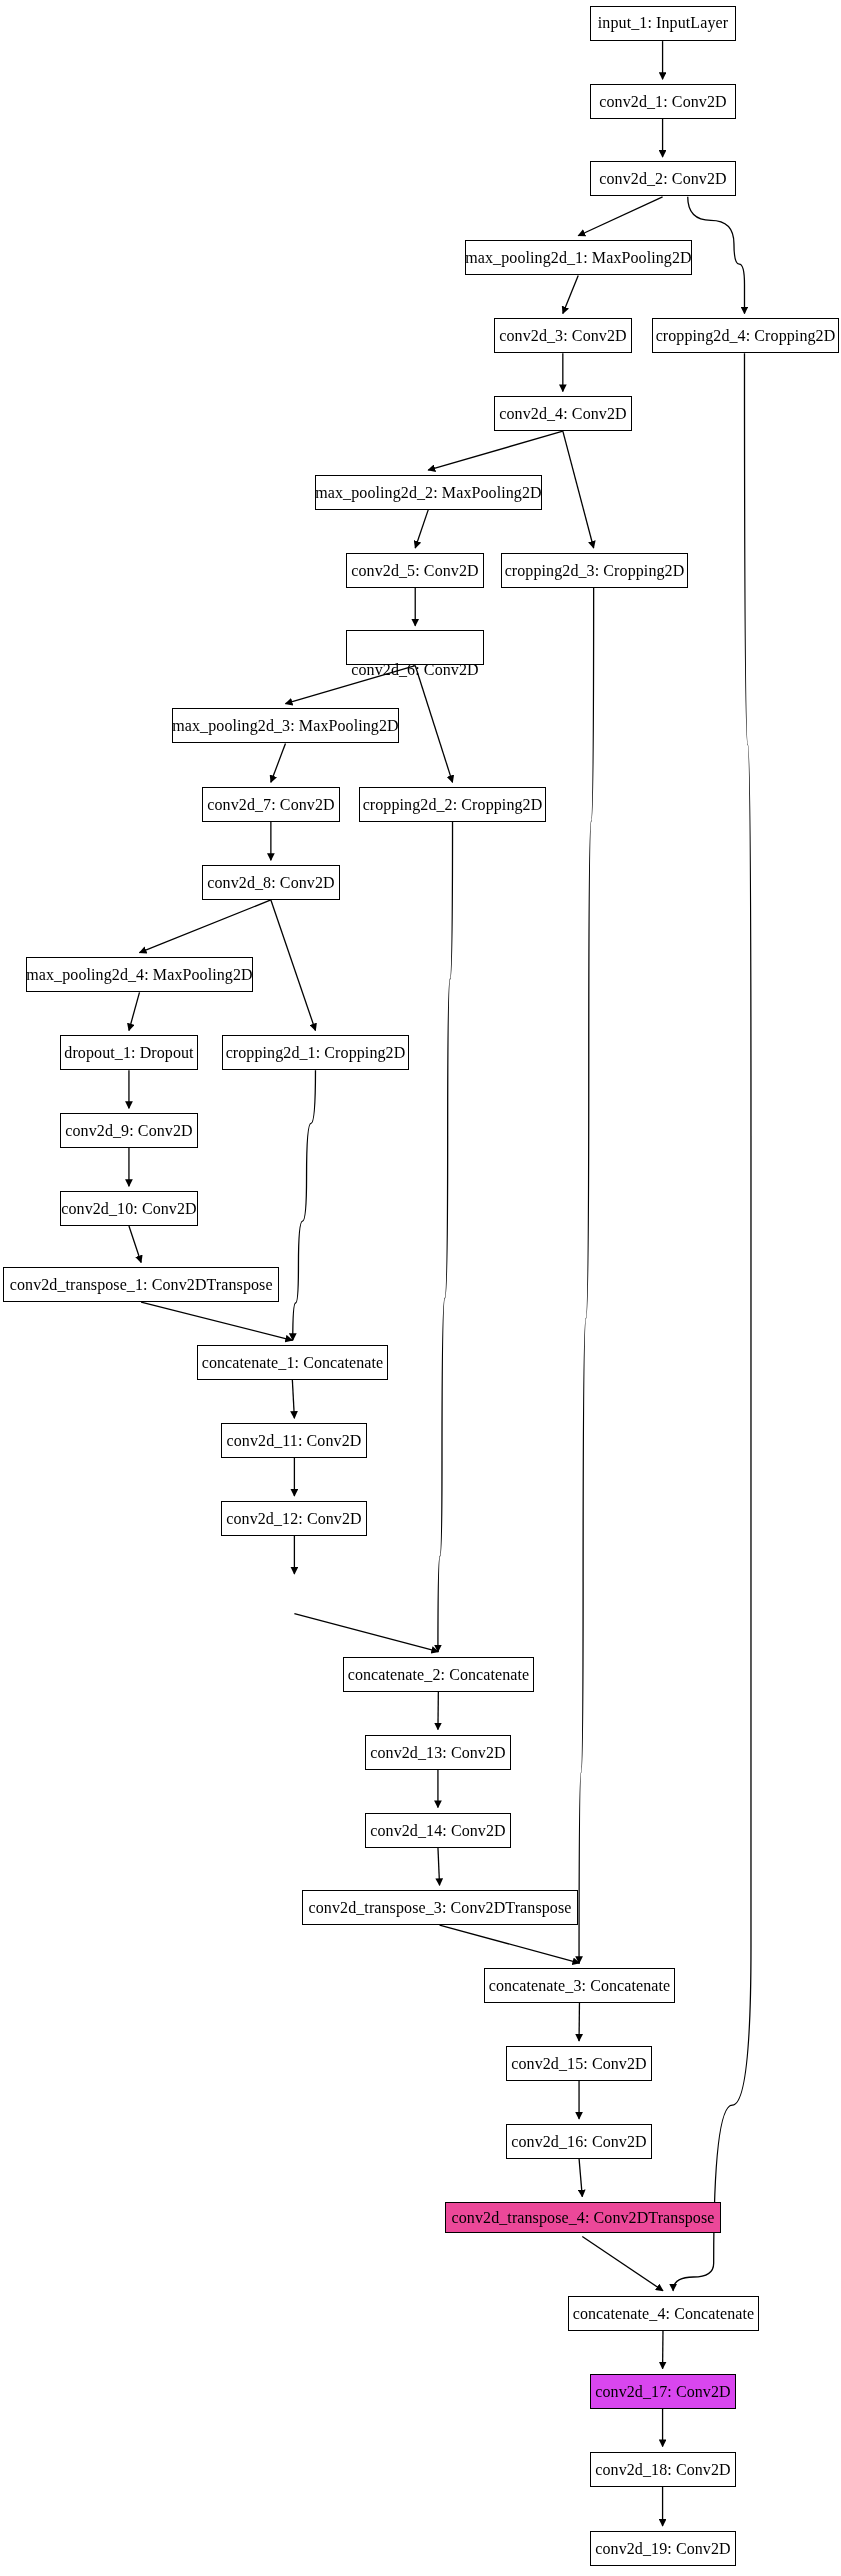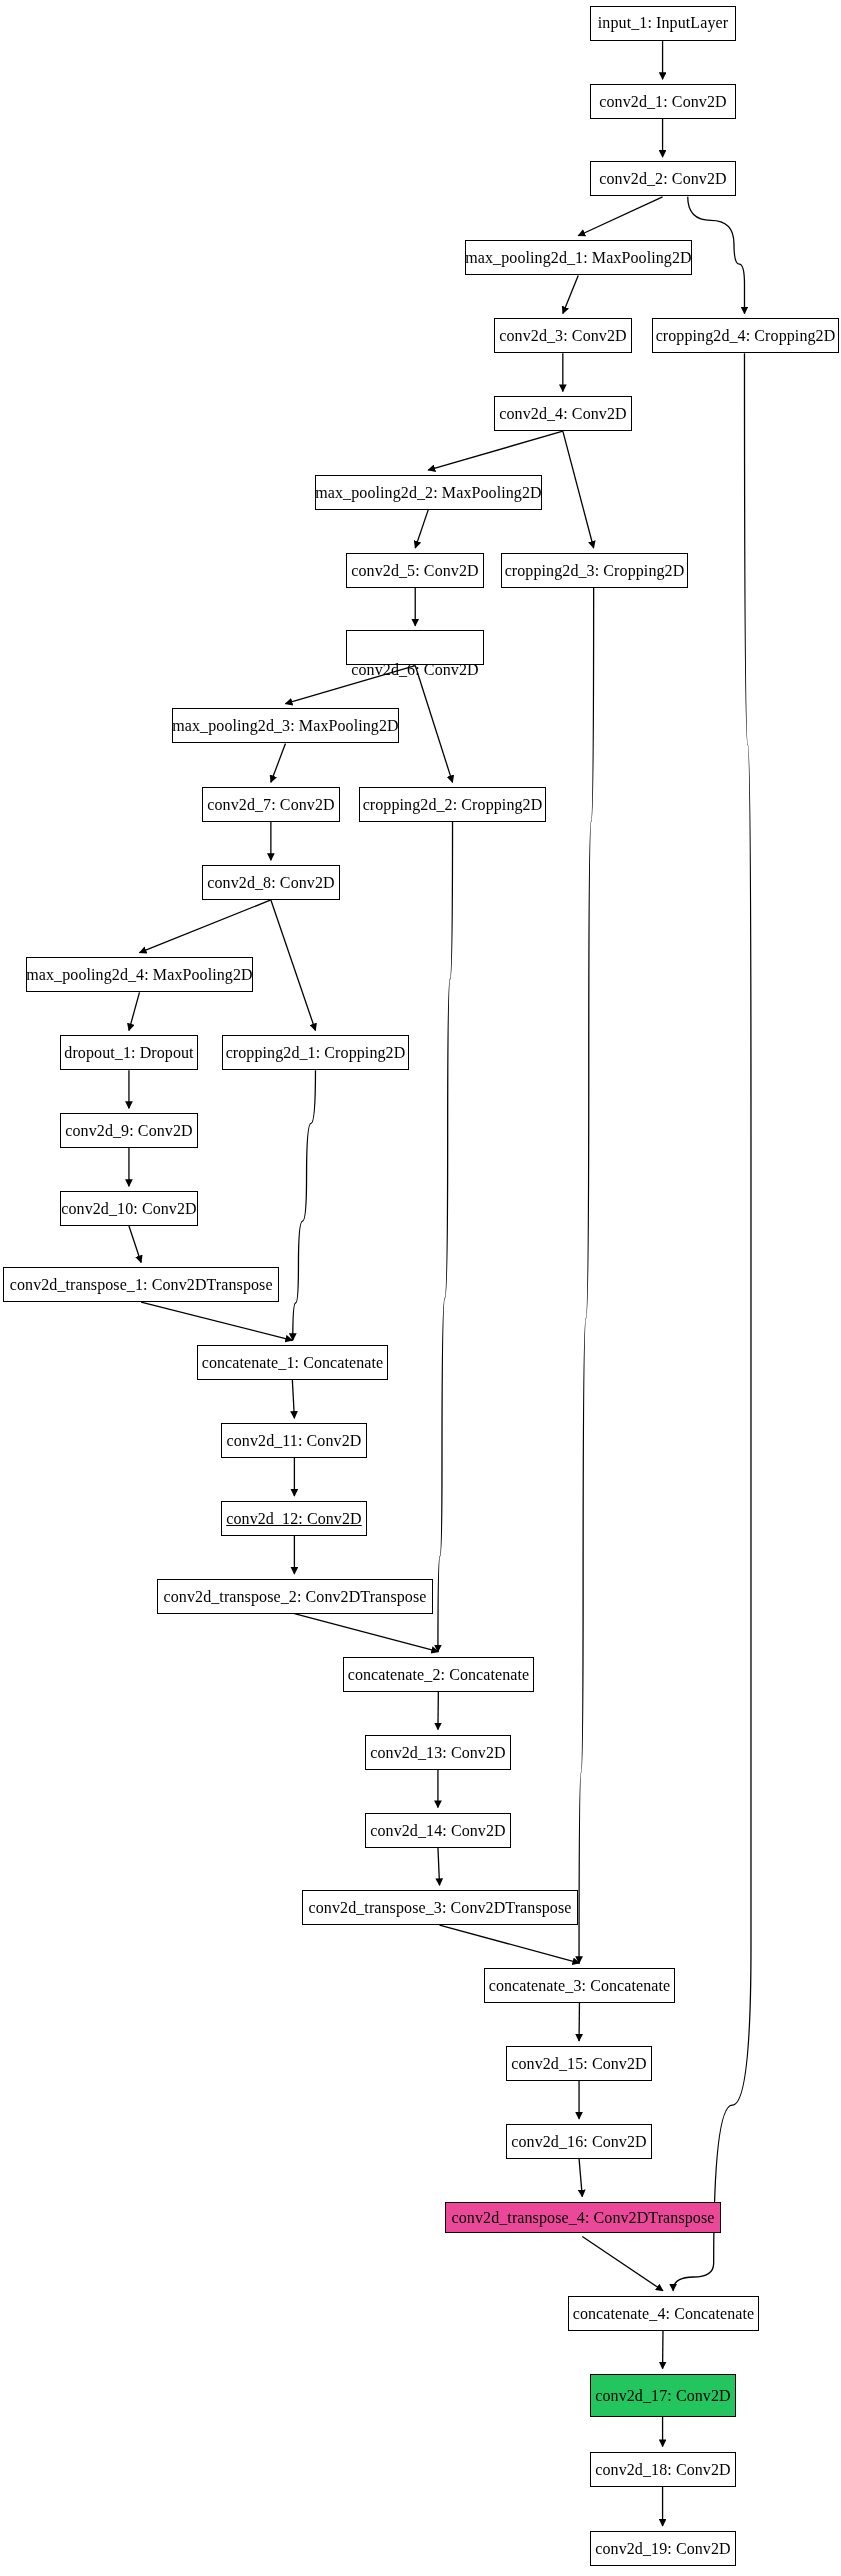--- a/index.html
+++ b/index.html
@@ -164,24 +164,21 @@
       <div class="node" style="left: 3.2px; top: 1267px; width: 276px; height: 35px; background: rgb(255, 255, 255); border-color: rgb(0, 0, 0);">
         <span class="node-label" style="color: rgb(0, 0, 0);">conv2d_transpose_1: Conv2DTranspose</span>
       </div>
       <div class="node" style="left: 197px; top: 1345px; width: 191px; height: 35px; background: rgb(255, 255, 255); border-color: rgb(0, 0, 0);">
         <span class="node-label" style="color: rgb(0, 0, 0);">concatenate_1: Concatenate</span>
       </div>
       <div class="node" style="left: 221px; top: 1423px; width: 146px; height: 35px; background: rgb(255, 255, 255); border-color: rgb(0, 0, 0);">
         <span class="node-label" style="color: rgb(0, 0, 0);">conv2d_11: Conv2D</span>
       </div>
       <div class="node" style="left: 221px; top: 1501px; width: 146px; height: 35px; background: rgb(255, 255, 255); border-color: rgb(0, 0, 0);">
-        <span class="node-label" style="color: rgb(0, 0, 0); text-decoration: underline;">conv2d_12: Conv2D</span>
-      </div>
-      <div class="node" style="left: 157px; top: 1579px; width: 276px; height: 35px; background: rgb(255, 255, 255); border-color: rgb(0, 0, 0);">
-        <span class="node-label" style="color: rgb(0, 0, 0);">conv2d_transpose_2: Conv2DTranspose</span>
+        <span class="node-label" style="color: rgb(0, 0, 0);">conv2d_12: Conv2D</span>
       </div>
       <div class="node" style="left: 343px; top: 1657px; width: 191px; height: 35px; background: rgb(255, 255, 255); border-color: rgb(0, 0, 0);">
         <span class="node-label" style="color: rgb(0, 0, 0);">concatenate_2: Concatenate</span>
       </div>
       <div class="node" style="left: 365px; top: 1735px; width: 146px; height: 35px; background: rgb(255, 255, 255); border-color: rgb(0, 0, 0);">
         <span class="node-label" style="color: rgb(0, 0, 0);">conv2d_13: Conv2D</span>
       </div>
       <div class="node" style="left: 365px; top: 1813px; width: 146px; height: 35px; background: rgb(255, 255, 255); border-color: rgb(0, 0, 0);">
         <span class="node-label" style="color: rgb(0, 0, 0);">conv2d_14: Conv2D</span>
       </div>
@@ -196,21 +193,21 @@
       </div>
       <div class="node" style="left: 506px; top: 2124px; width: 146px; height: 35px; background: rgb(255, 255, 255); border-color: rgb(0, 0, 0);">
         <span class="node-label" style="color: rgb(0, 0, 0);">conv2d_16: Conv2D</span>
       </div>
       <div class="node" style="left: 445px; top: 2202px; width: 276px; height: 31px; background: #ec4899; border-color: rgb(0, 0, 0);">
         <span class="node-label" style="color: rgb(0, 0, 0);">conv2d_transpose_4: Conv2DTranspose</span>
       </div>
       <div class="node" style="left: 568px; top: 2296px; width: 191px; height: 35px; background: rgb(255, 255, 255); border-color: rgb(0, 0, 0);">
         <span class="node-label" style="color: rgb(0, 0, 0);">concatenate_4: Concatenate</span>
       </div>
-      <div class="node" style="left: 590px; top: 2374px; width: 146px; height: 43px; background: #22c55e; border-color: rgb(0, 0, 0);">
+      <div class="node" style="left: 590px; top: 2374px; width: 146px; height: 35px; background: #d946ef; border-color: rgb(0, 0, 0);">
         <span class="node-label" style="color: rgb(0, 0, 0);">conv2d_17: Conv2D</span>
       </div>
       <div class="node" style="left: 590px; top: 2452px; width: 146px; height: 35px; background: rgb(255, 255, 255); border-color: rgb(0, 0, 0);">
         <span class="node-label" style="color: rgb(0, 0, 0);">conv2d_18: Conv2D</span>
       </div>
       <div class="node" style="left: 590px; top: 2531px; width: 146px; height: 35px; background: rgb(255, 255, 255); border-color: rgb(0, 0, 0);">
         <span class="node-label" style="color: rgb(0, 0, 0);">conv2d_19: Conv2D</span>
       </div>
     </div>
 </div>

